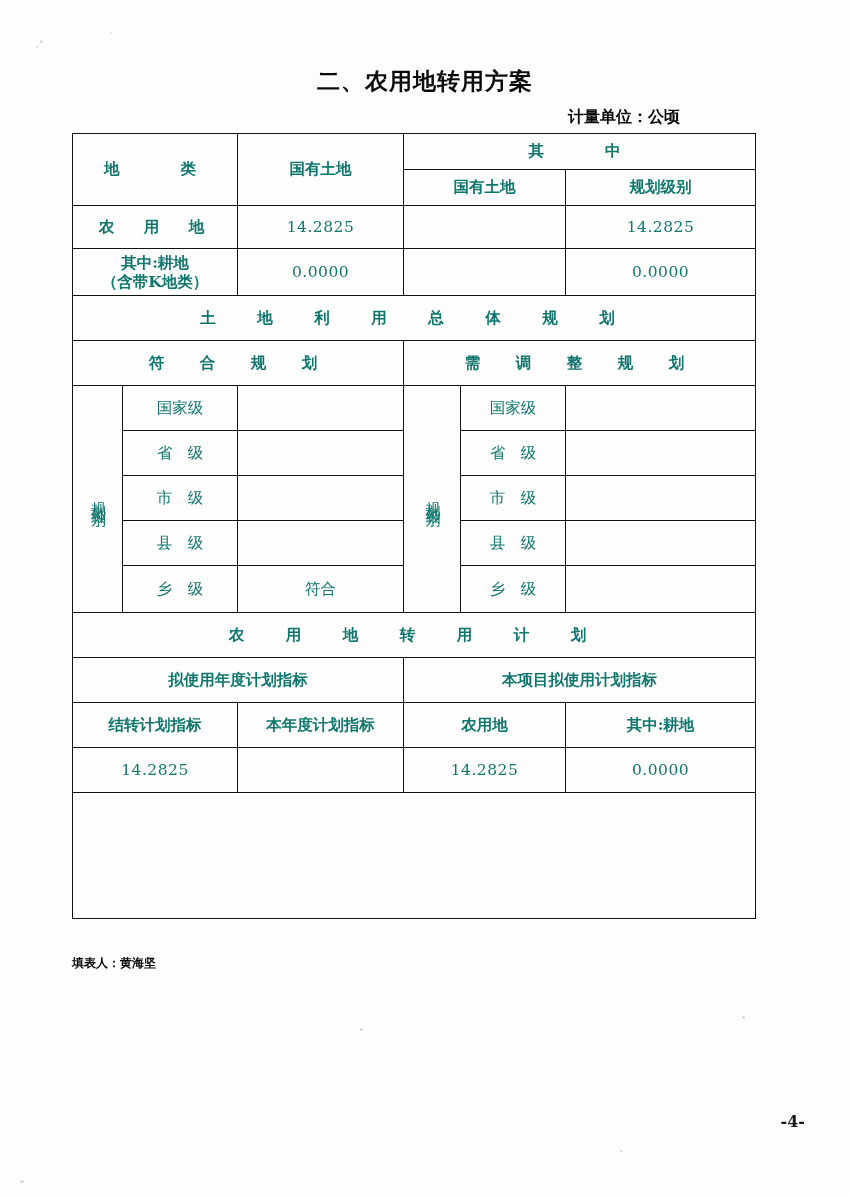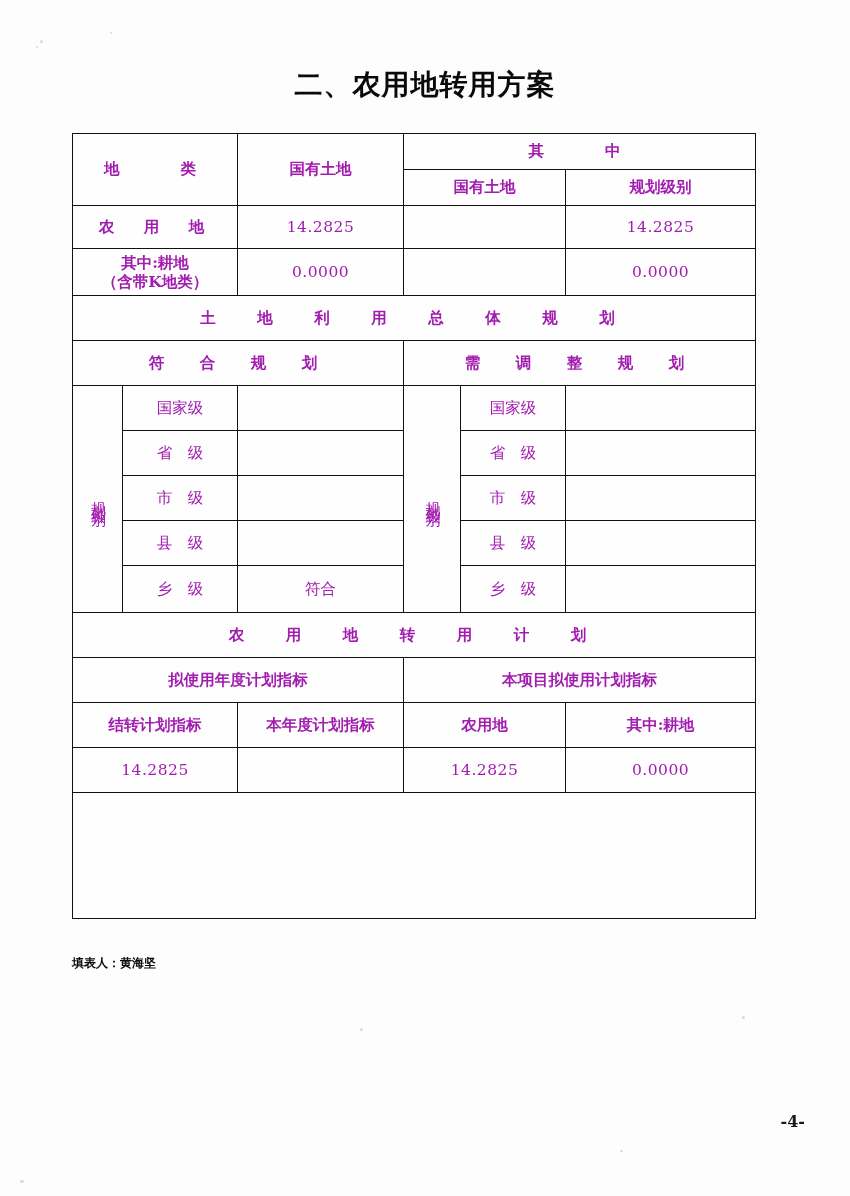--- a/index.html
+++ b/index.html
@@ -27,21 +27,21 @@
     border-radius: 50%;
     pointer-events: none;
   }
 
   .doc-title {
     position: absolute;
     top: 66px;
     left: 0;
     width: 850px;
     text-align: center;
-    font-size: 28px;
+    font-size: 23px;
     font-weight: bold;
     letter-spacing: 1px;
     font-family: "DejaVu Sans", "Liberation Sans", sans-serif;
   }
   .unit-note {
     position: absolute;
     top: 107px;
     left: 0;
     width: 680px;
     text-align: right;
@@ -61,21 +61,21 @@
     width: 683px;
     table-layout: fixed;
   }
   table.main td {
     border: 1.6px solid #111;
     padding: 0;
     text-align: center;
     vertical-align: middle;
     font-family: "DejaVu Serif", "Liberation Serif", serif;
     font-size: 15.5px;
-    color: #a21caf;
+    color: #0f766e;
     background: #fefefe;
   }
   .sp { letter-spacing: 10px; padding-left: 10px; }
   .sp-wide { letter-spacing: 13px; padding-left: 13px; }
   .sp-sm { letter-spacing: 7px; padding-left: 7px; }
   .bold { font-weight: bold; }
   .num {
     font-family: "DejaVu Serif", "Liberation Serif", serif;
     font-size: 15px;
     letter-spacing: 0.5px;
@@ -120,20 +120,21 @@
   <div class="speckle" style="left:40px;top:40px;width:3px;height:3px;"></div>
   <div class="speckle" style="left:110px;top:32px;width:2px;height:2px;"></div>
   <div class="speckle" style="left:36px;top:46px;width:2px;height:2px;"></div>
   <div class="speckle" style="left:360px;top:1028px;width:3px;height:3px;"></div>
   <div class="speckle" style="left:742px;top:1016px;width:3px;height:3px;"></div>
   <div class="speckle" style="left:20px;top:1180px;width:4px;height:3px;"></div>
   <div class="speckle" style="left:620px;top:1150px;width:3px;height:2px;"></div>
 
   <div class="doc-title">二、农用地转用方案</div>
 
+  <div class="unit-note">计量单位：公顷</div>
 
   <div class="tbl-wrap">
     <table class="main">
       <colgroup>
         <col style="width:50px">
         <col style="width:115px">
         <col style="width:166px">
         <col style="width:57px">
         <col style="width:105px">
         <col style="width:190px">

